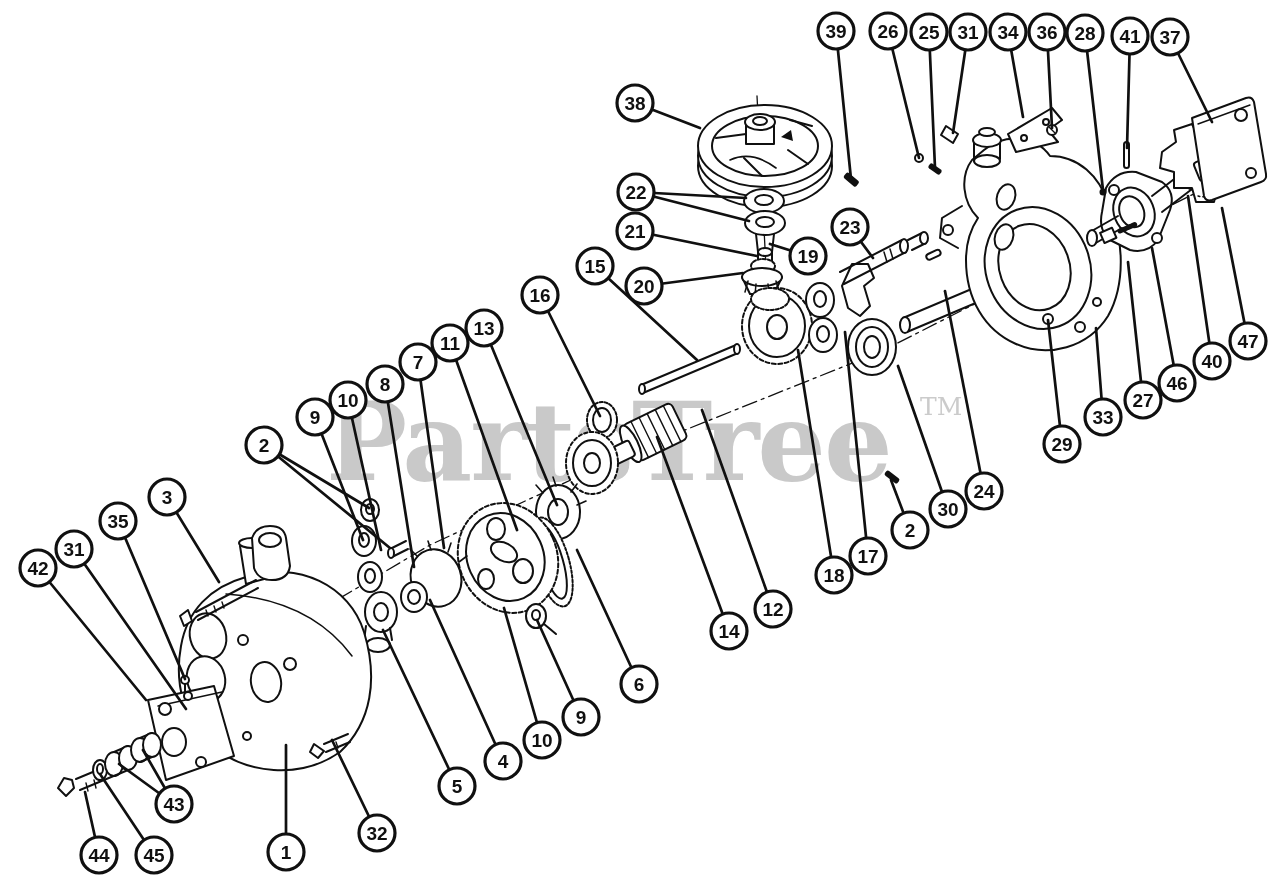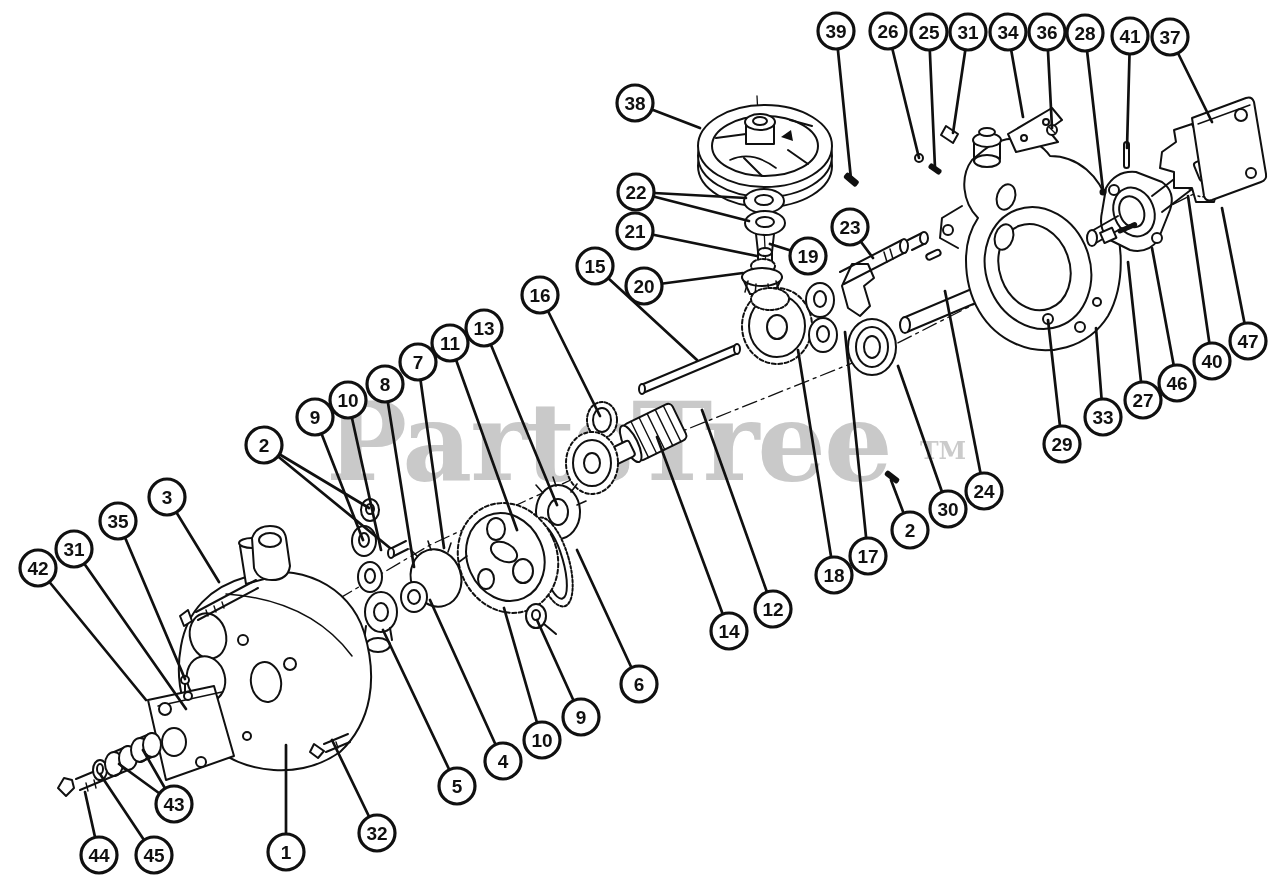--- a/index.html
+++ b/index.html
@@ -2,21 +2,21 @@
 <html><head>
 <meta charset="utf-8">
 <style>
   html,body{margin:0;padding:0;background:#ffffff;}
   #stage{position:relative;width:1280px;height:891px;background:#ffffff;overflow:hidden;
          font-family:"Liberation Sans",sans-serif;}
   #watermark{position:absolute;left:326px;top:388px;font-family:"DejaVu Serif",serif;
              font-weight:bold;font-size:108px;line-height:1;color:#c9c9c9;
              letter-spacing:-2px;white-space:nowrap;z-index:1;user-select:none;}
   #watermark-tm{position:absolute;left:920px;top:392px;font-family:"DejaVu Serif",serif;
-             font-weight:bold;font-size:25px;color:#cbcbcb;z-index:1;user-select:none;margin-top:44px;}
+             font-weight:normal;font-size:25px;color:#cbcbcb;z-index:1;user-select:none;}
   #art{position:absolute;left:0;top:0;z-index:2;}
   .balloon-num{font-family:"Liberation Sans",sans-serif;font-weight:bold;font-size:19px;
                fill:#101010;}
 </style>
 </head>
 <body>
 
 <div id="stage">
   <div id="watermark">PartsTree</div>
   <div id="watermark-tm">TM</div>

